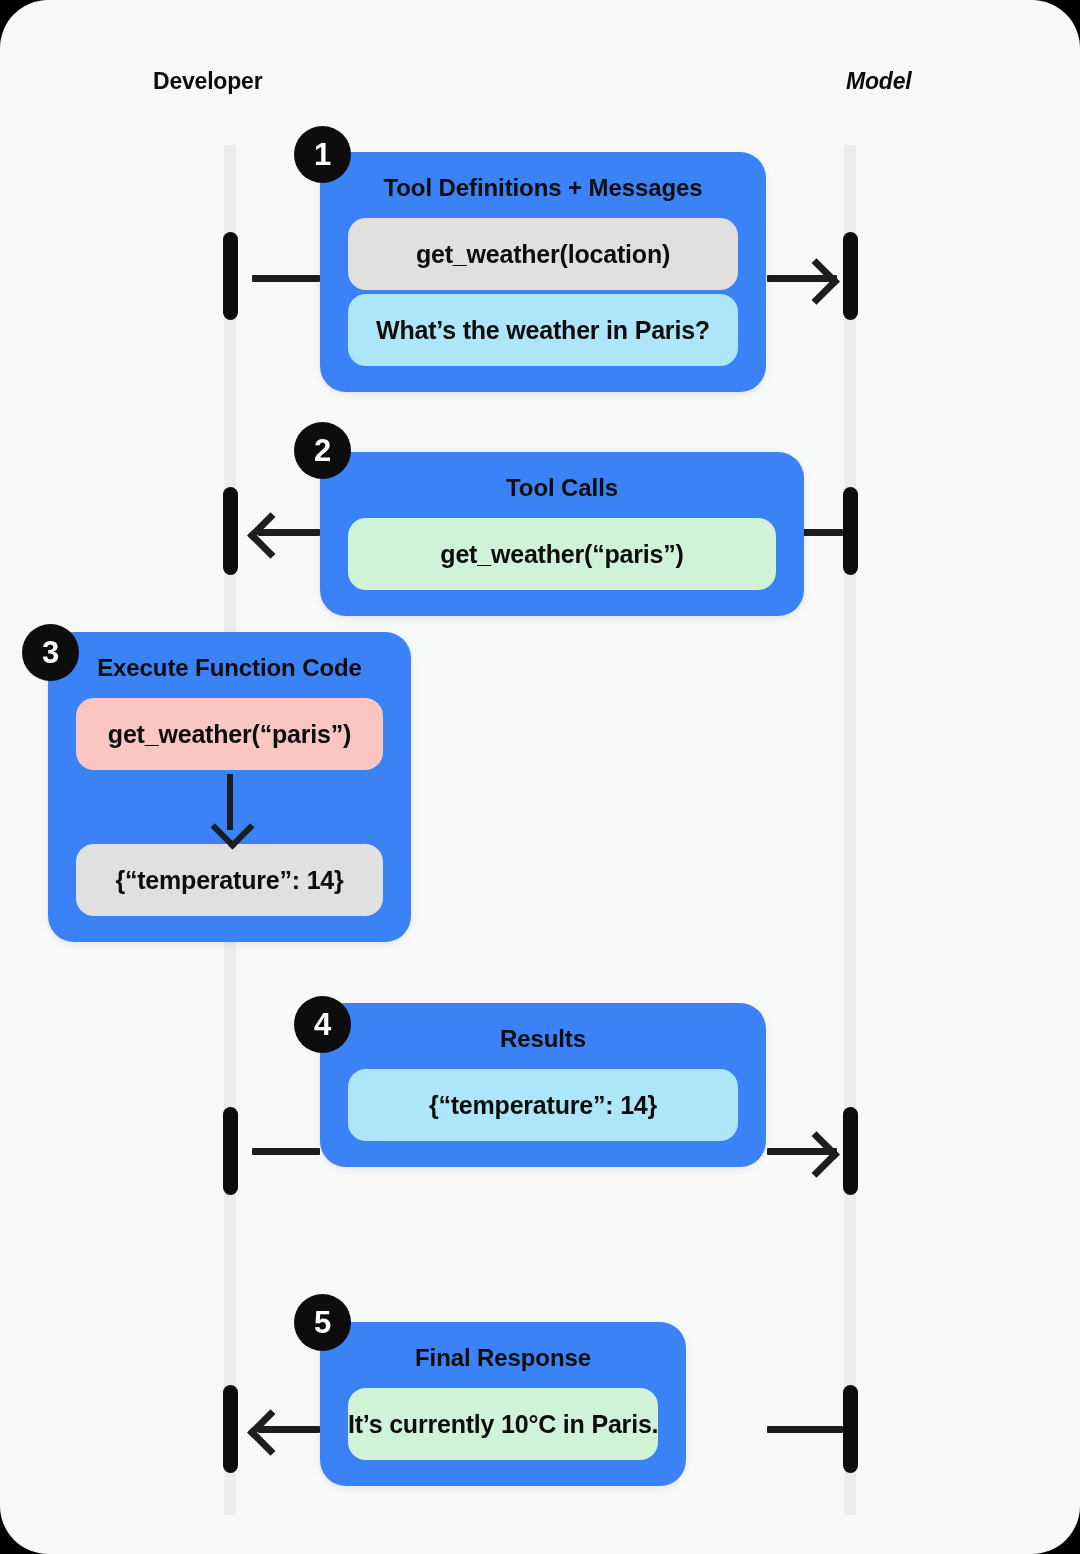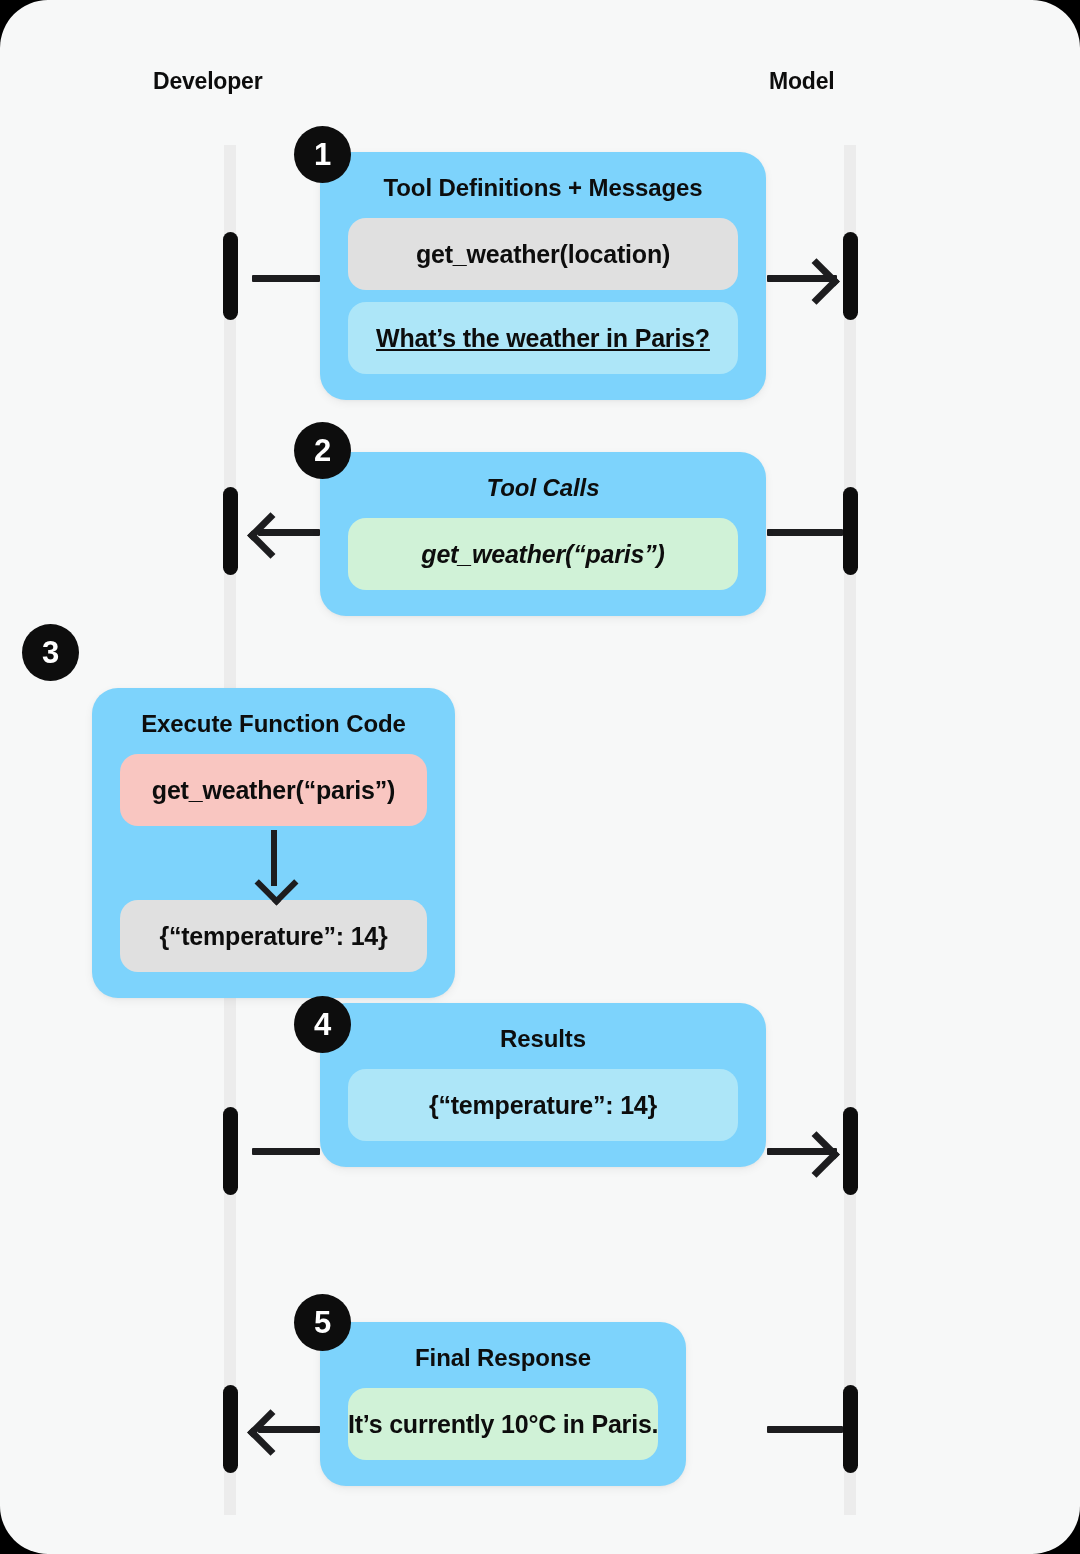--- a/index.html
+++ b/index.html
@@ -23,21 +23,21 @@
   
   .col-header {
     position: absolute;
     font-size: 23px;
     font-weight: 700;
     color: #0D0D0D;
     letter-spacing: -0.2px;
     white-space: nowrap;
   }
   #header-developer { left: 153px; top: 68px; }
-  #header-model     { left: 769px; top: 68px; }
+  #header-model     { left: 846px; top: 68px; font-style: italic; }
 
   
   .lifeline {
     position: absolute;
     width: 12px;
     background: #ECECEC;
     border-radius: 0;
   }
   #lifeline-developer { left: 224px; top: 145px; height: 1370px; }
   #lifeline-model     { left: 844px; top: 145px; height: 1370px; }
@@ -62,21 +62,21 @@
     height: 26px;
     border-top: 7px solid #1D1D1F;
     border-right: 7px solid #1D1D1F;
   }
   .arrowhead.right { transform: rotate(45deg); }
   .arrowhead.left  { transform: rotate(-135deg); }
 
   
   .card {
     position: absolute;
-    background: #7dd3fc;
+    background: #3b82f6;
     border-radius: 26px;
     box-shadow: 0 3px 10px rgba(0,0,0,0.055), 0 1px 3px rgba(0,0,0,0.04);
     box-sizing: border-box;
     padding: 22px 28px 26px 28px;
   }
   .card-title {
     text-align: center;
     font-size: 24px;
     font-weight: 600;
     color: #0D0D0D;
@@ -89,21 +89,21 @@
     text-align: center;
     font-size: 25px;
     font-weight: 700;
     color: #0D0D0D;
     letter-spacing: -0.2px;
     height: 72px;
     line-height: 72px;
     white-space: nowrap;
     overflow: hidden;
   }
-  .pill + .pill { margin-top: 12px; text-decoration: underline; }
+  .pill + .pill { margin-top: 4px; }
   .pill-gray  { background: #E0E0E0; }
   .pill-blue  { background: #ADE6F8; }
   .pill-green { background: #D0F2D7; }
   .pill-pink  { background: #F9C6C1; }
 
   
   .badge {
     position: absolute;
     width: 57px;
     height: 57px;
@@ -139,22 +139,22 @@
     top: 38px;
     width: 25px;
     height: 25px;
     border-right: 6px solid #1D1D1F;
     border-bottom: 6px solid #1D1D1F;
     transform: rotate(45deg);
   }
 
   
   #card-1 { left: 320px; top: 152px;  width: 446px; }
-  #card-2 { left: 320px; top: 452px;  width: 446px; font-style: italic; }
-  #card-3 { left: 48px;  top: 688px;  width: 363px; margin-left: 44px; }
+  #card-2 { left: 320px; top: 452px;  width: 484px; }
+  #card-3 { left: 48px;  top: 632px;  width: 363px; }
   #card-4 { left: 320px; top: 1003px; width: 446px; }
   #card-5 { left: 320px; top: 1322px; width: 366px; }
 
   #badge-1 { left: 294px; top: 126px; }
   #badge-2 { left: 294px; top: 422px; }
   #badge-3 { left: 22px;  top: 624px; }
   #badge-4 { left: 294px; top: 996px; }
   #badge-5 { left: 294px; top: 1294px; }
 </style>
 </head>

